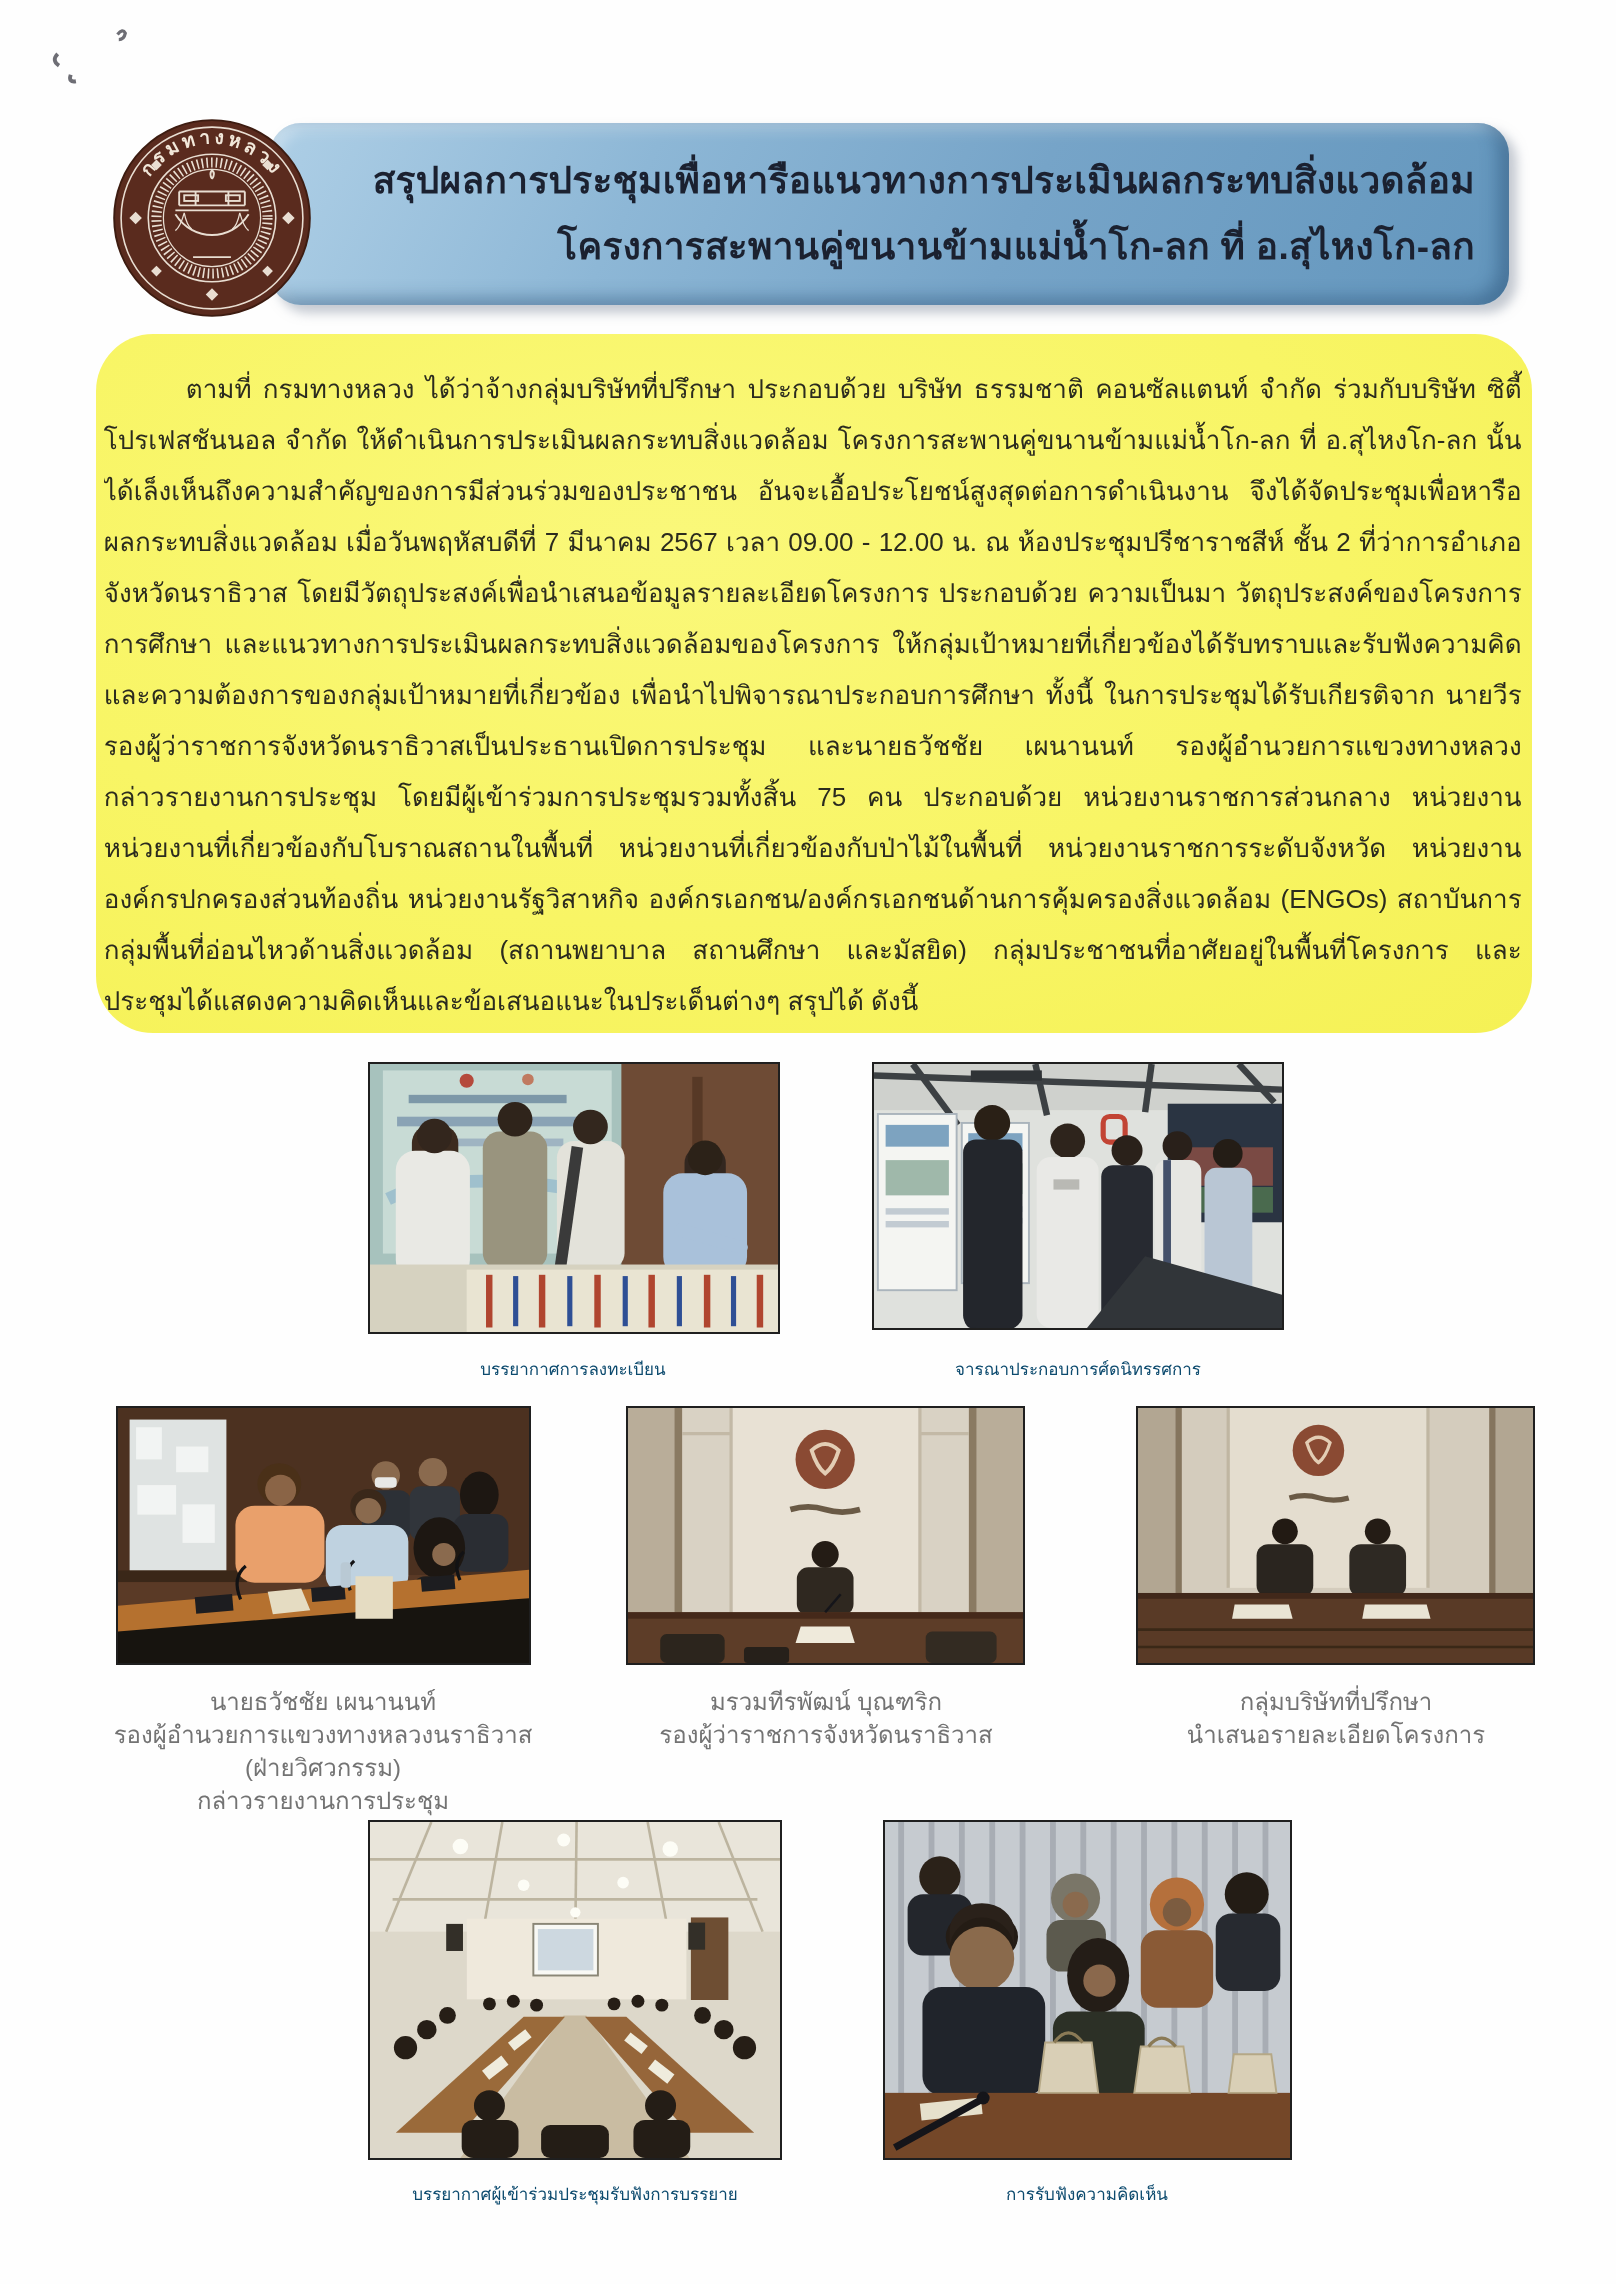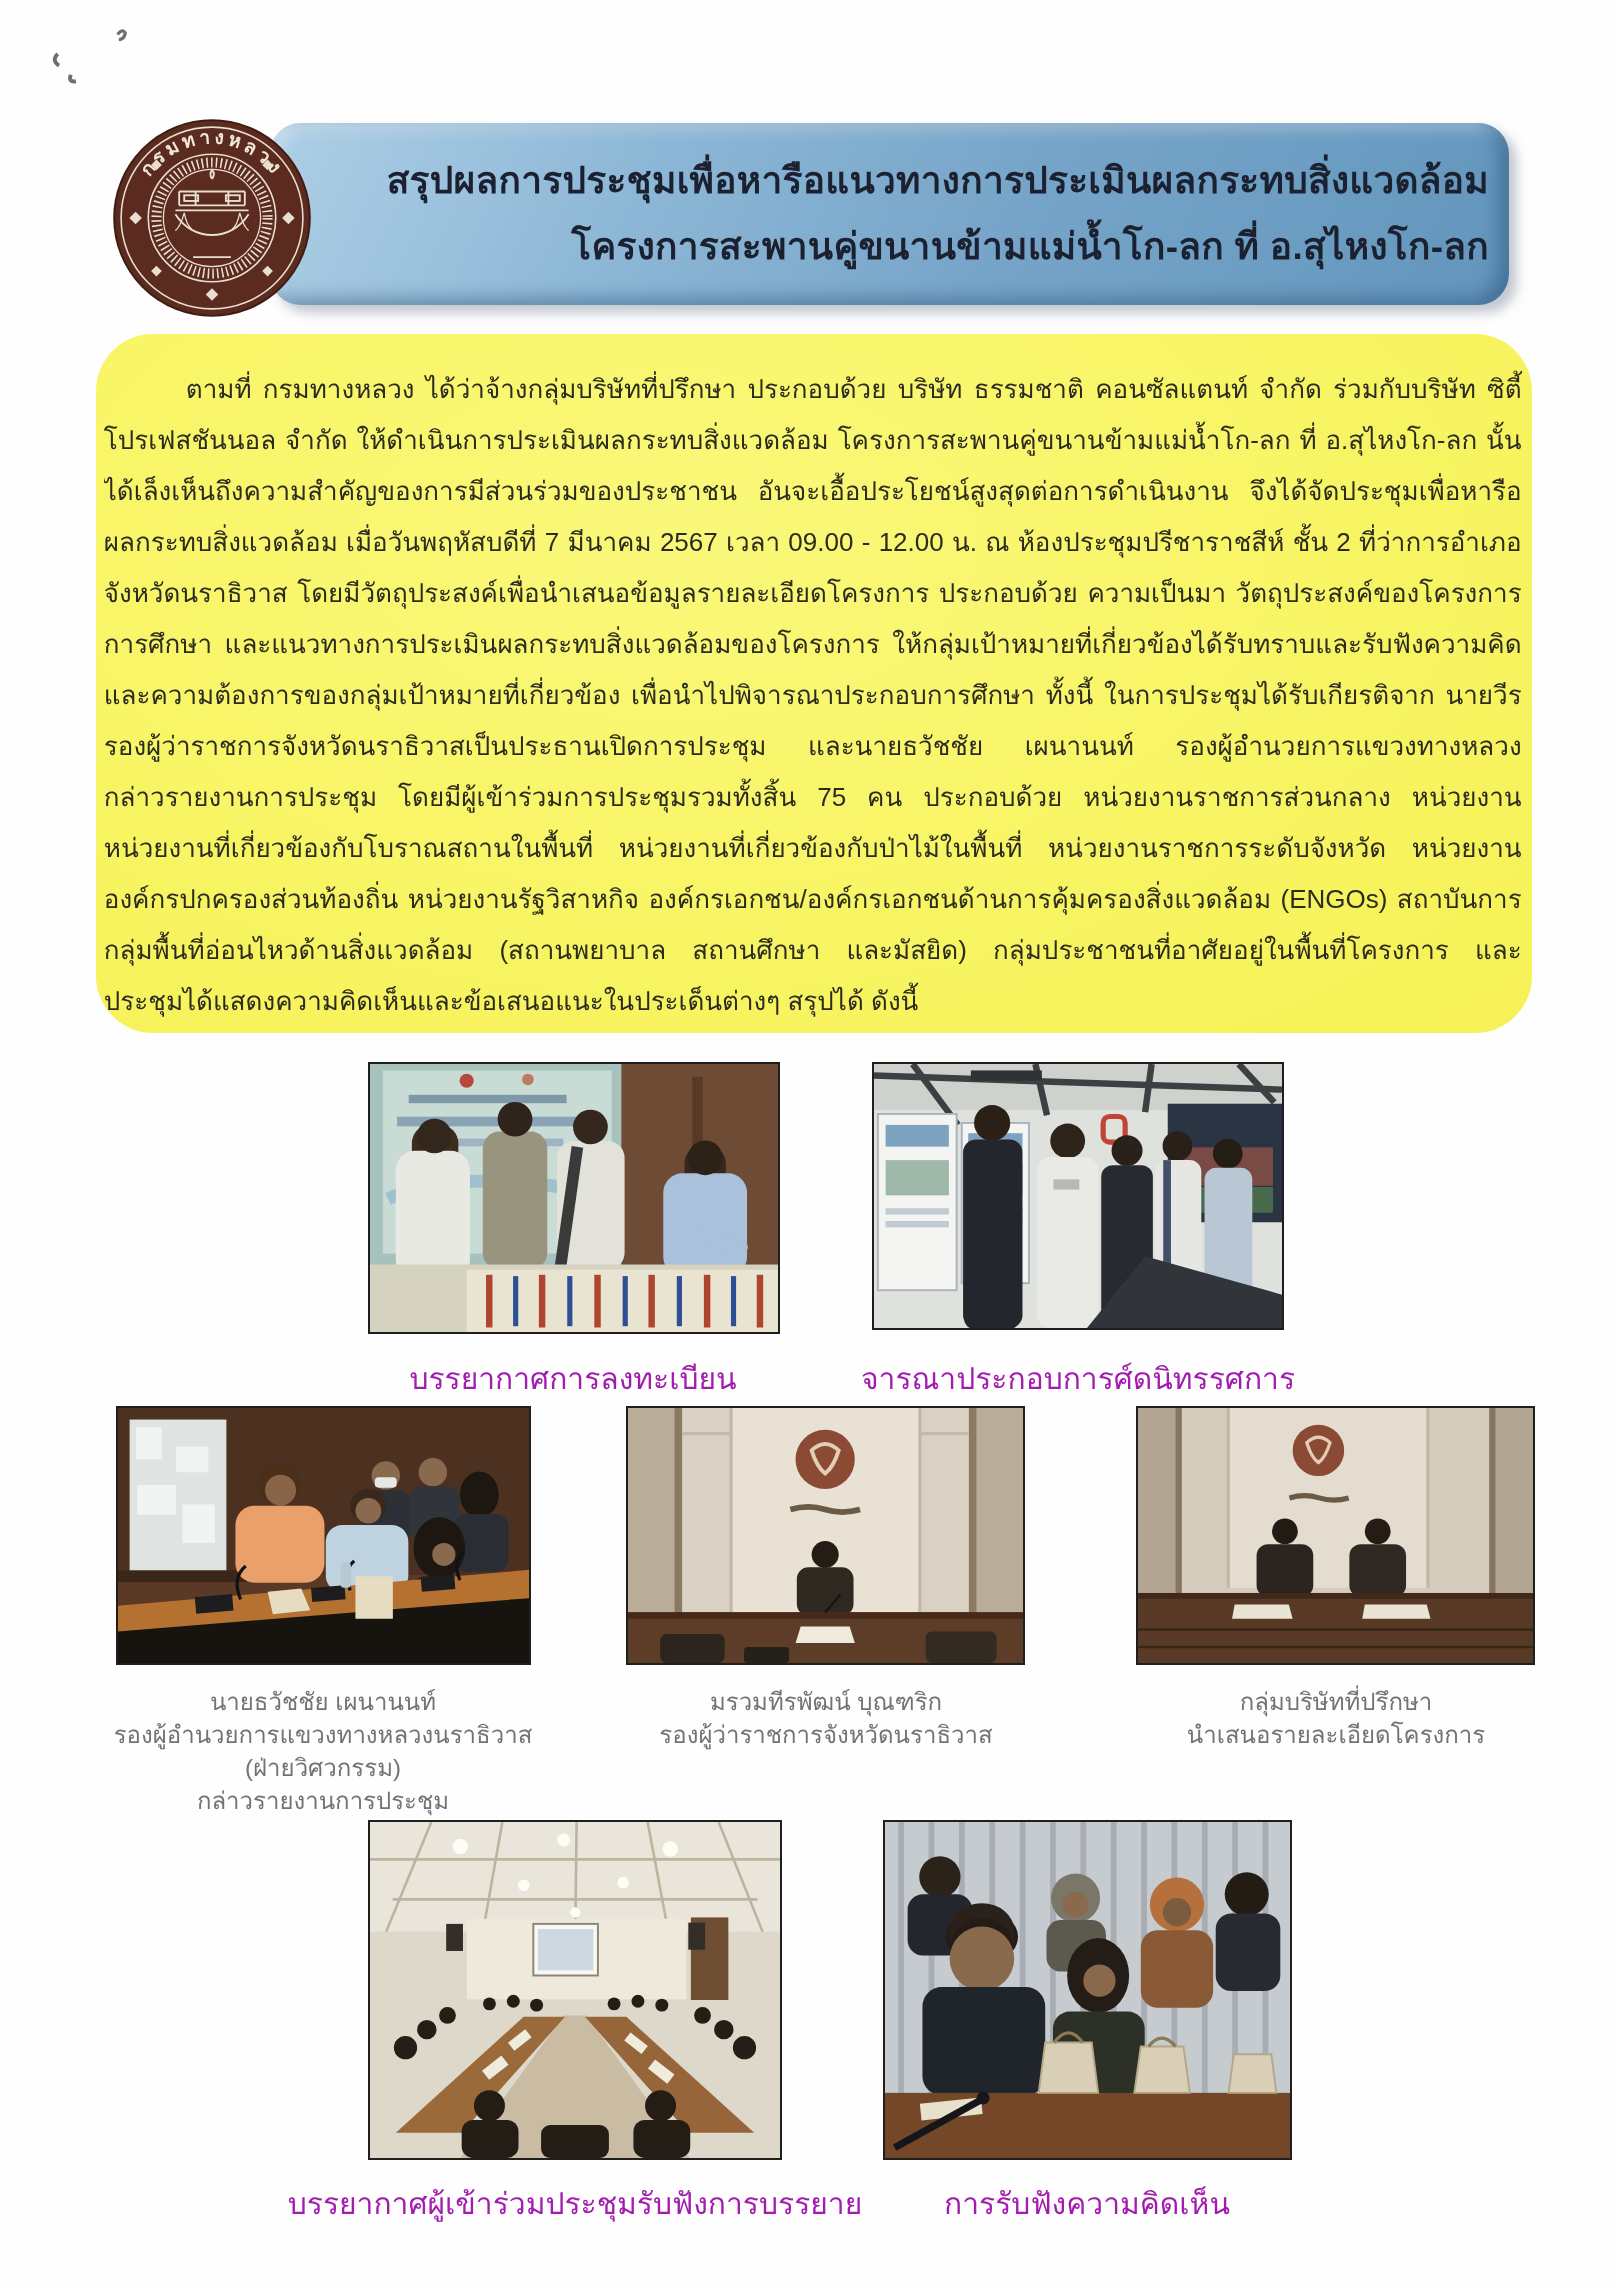--- a/index.html
+++ b/index.html
@@ -18,21 +18,21 @@
     background:linear-gradient(116deg,#aecfe6 0%,#8db7d6 30%,#76a4c8 60%,#6396bd 100%);
     box-shadow:
       inset -10.4px -6.5px 17px rgba(33,72,108,.45),
       inset 7.8px 6.5px 14.3px rgba(255,255,255,.35),
       7.8px 7.8px 10.4px rgba(140,150,165,.5);
     z-index:1;
   }
   .title-text{
     position:absolute;inset:0;display:flex;flex-direction:column;
     justify-content:center;align-items:flex-end;
-    padding-right:20px;gap:10.4px;
+    padding-right:34px;gap:10.4px;
     font-size:37px;font-weight:bold;line-height:56px;
     color:#1b2130;letter-spacing:0.3px;
   }
   .title-line{white-space:nowrap;}
   
   .summary{
     position:absolute;left:96px;top:334px;width:1436px;height:699px;
     background:radial-gradient(ellipse at 40% 30%, #faf87a 0%, #f8f565 55%, #f5f155 100%);
     border-radius:57px;z-index:0;
   }
@@ -52,21 +52,21 @@
   .ph-a{left:368px;top:1062px;width:412px;height:272px;}
   .ph-b{left:872px;top:1062px;width:412px;height:268px;}
   .ph-c{left:116px;top:1406px;width:415px;height:259px;}
   .ph-d{left:626px;top:1406px;width:399px;height:259px;}
   .ph-e{left:1136px;top:1406px;width:399px;height:259px;}
   .ph-f{left:368px;top:1820px;width:414px;height:340px;}
   .ph-g{left:883px;top:1820px;width:409px;height:340px;}
   
   .cap{
     position:absolute;transform:translateX(-50%);
-    font-size:30px;color:#a21caf;white-space:nowrap;text-align:right;
+    font-size:17px;color:#0c4a6e;white-space:nowrap;text-align:right;
   }
   .cap-a{left:573px;top:1355px;}
   .cap-b{left:1078px;top:1355px;}
   .cap-f{left:575px;top:2180px;}
   .cap-g{left:1087px;top:2180px;}
   .capcol{
     position:absolute;top:1685px;width:495px;transform:translateX(-50%);
     text-align:center;font-size:24px;line-height:33px;color:#737373;
   }
   .capcol-1{left:323px;}

